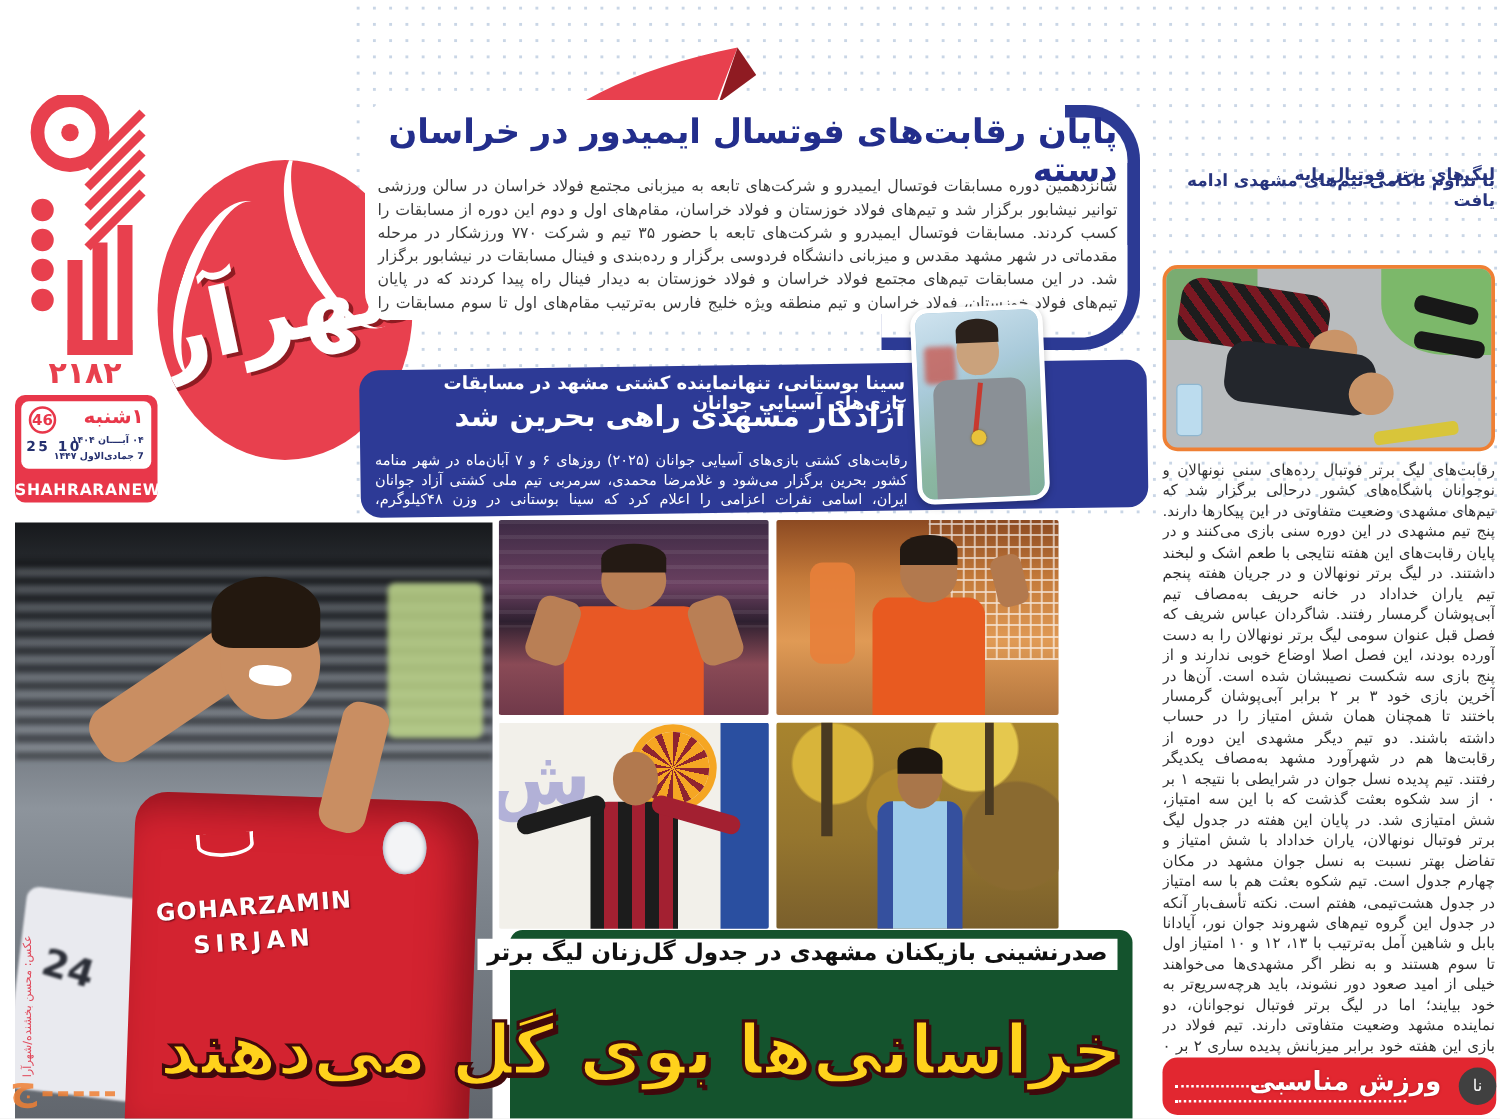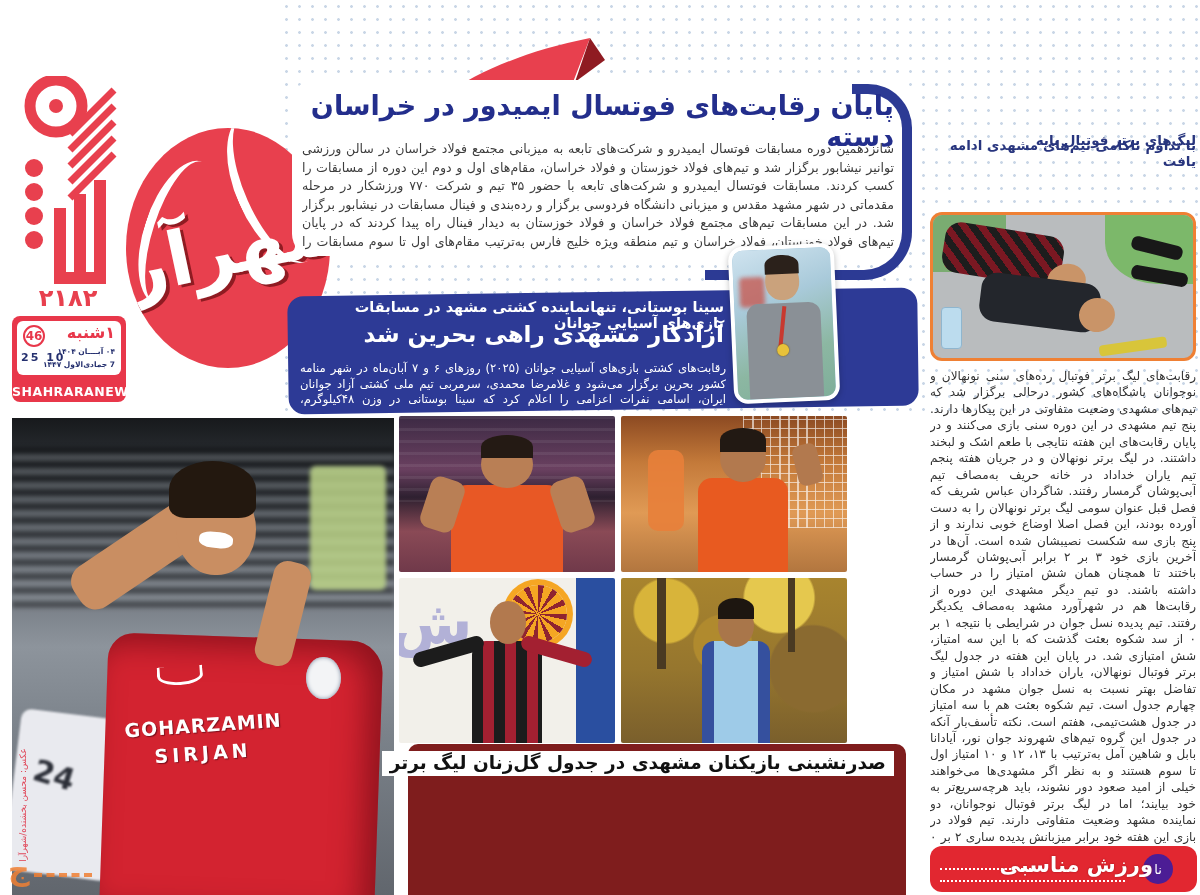--- a/index.html
+++ b/index.html
@@ -53,31 +53,31 @@
                   box-shadow:0 2px 6px rgba(0,0,0,.25);}
   
   .rc-kicker{left:930px;width:266px;text-align:right;color:#28357e;font-size:13.5px;font-weight:bold;z-index:2;}
   .rc-headline{left:930px;top:172px;width:266px;text-align:right;color:#ee4023;font-size:21.5px;
                font-weight:bold;z-index:2;}
   .rc-photo{left:930px;top:212px;width:266px;height:149px;background:#b9bcbe;border:3px solid #ef8034;
             border-radius:12px;z-index:2;overflow:hidden;}
   .rc-body{left:930px;top:368px;width:266px;height:476px;color:#333;font-size:12.05px;
            line-height:16.45px;text-align:justify;z-index:2;overflow:hidden;}
   .wsport-bar{left:930px;top:846px;width:267px;height:46px;background:#e22730;border-radius:12px;z-index:3;}
-  .wsport-icon{position:absolute;right:24px;top:8px;width:30px;height:30px;border-radius:50%;
-               background:#4c1d95;color:#fff;font-size:13px;font-weight:normal;display:flex;
+  .wsport-icon{position:absolute;right:0;top:8px;width:30px;height:30px;border-radius:50%;
+               background:#404040;color:#fff;font-size:13px;font-weight:normal;display:flex;
                align-items:center;justify-content:center;}
   .wsport-label{position:absolute;right:44px;top:7px;color:#fff;font-size:21px;font-weight:bold;
                 text-shadow:0 0 2px #9c0f16;}
   .wsport-dots{position:absolute;left:10px;top:22px;width:95px;border-top:2px dotted #fff;}
   .wsport-dots2{position:absolute;left:10px;top:34px;width:185px;border-top:2px dotted #fff;}
   
   .gphoto{overflow:hidden;border-radius:2px;z-index:2;}
   
-  .red-box{left:408px;top:744px;width:498px;height:151px;background:#7f1d1d;border-radius:10px 10px 0 0;z-index:5;}
+  .red-box{left:408px;top:744px;width:498px;height:151px;background:#14532d;border-radius:10px 10px 0 0;z-index:5;}
   .bs-kicker{position:absolute;right:12px;text-align:right;font-size:18.5px;font-weight:bold;color:#111;
              z-index:6;white-space:nowrap;}
   .bs-kicker span{background:#fff;padding:1px 8px 3px 8px;}
   .bs-headline{position:absolute;right:8px;top:64px;color:#ffd21c;font-size:56px;font-weight:bold;
                white-space:nowrap;z-index:7;-webkit-text-stroke:2.5px #40090c;
                text-shadow:3px 3px 0 #40090c;}
   
   .main-photo{left:12px;top:418px;width:382px;height:477px;z-index:2;overflow:hidden;
               background:linear-gradient(180deg,#17191c 0%,#3a3f45 16%,#6a7078 32%,#8d949c 48%,#7b828a 66%,#61666d 100%);}
   .jersey-text{position:absolute;left:0;width:100%;text-align:center;color:#fff;font-weight:bold;
@@ -286,19 +286,20 @@
     <div class="abs" style="left:49%;top:24%;width:9%;height:3.4%;background:#fff;border-radius:40%;
          transform:rotate(6deg)"></div>
     <div class="abs" style="left:66%;top:30%;width:10%;height:22%;background:#c98e62;border-radius:14px;
          transform:rotate(14deg)"></div>
   </div>
 
   <div class="abs red-box">
     <div class="bs-kicker" style="top:8px">
       <span>صدرنشینی بازیکنان مشهدی در جدول گل‌زنان لیگ برتر</span>
     </div>
+    <div class="bs-headline">خراسانی‌ها بوی گل می‌دهند</div>
   </div>
 
   <div class="abs photo-credit">عکس: محسن بخشنده/شهرآرا</div>
   <div class="abs corner-mark">ج</div>
   <div class="abs corner-ruler"></div>
 
 </div>
 
 </body></html>

